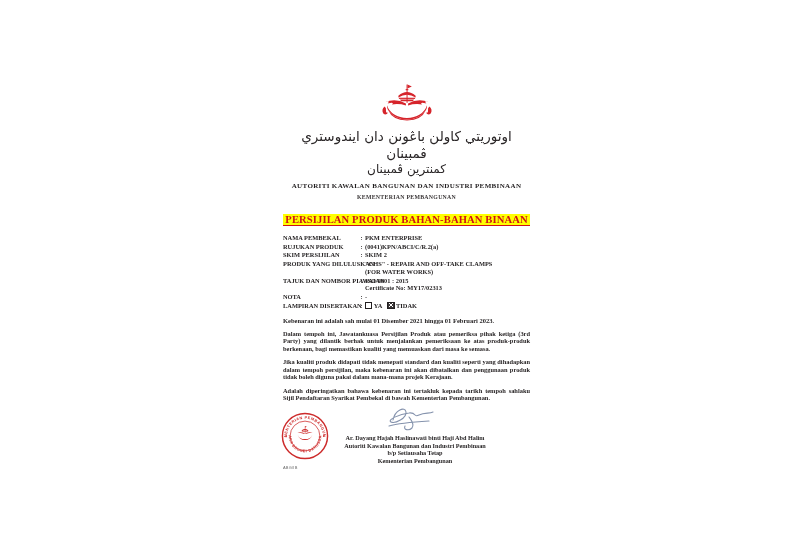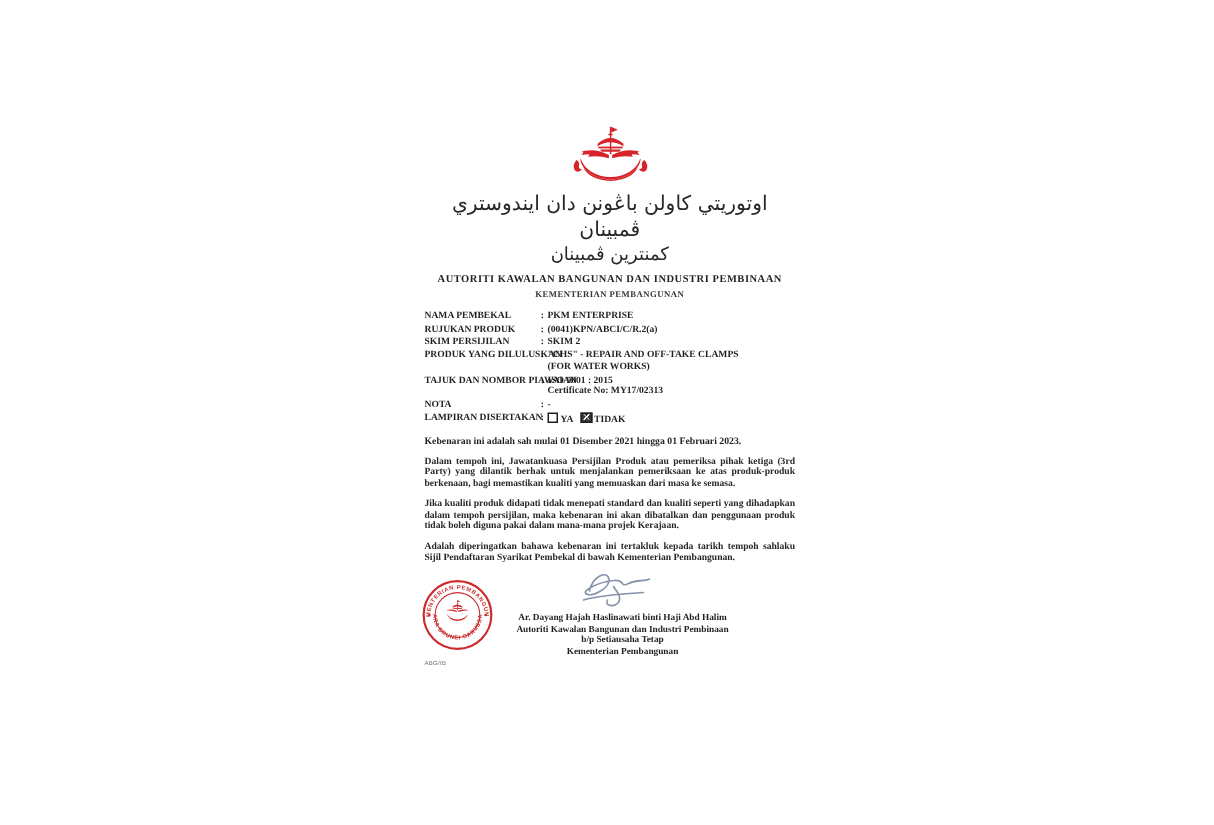--- a/index.html
+++ b/index.html
@@ -74,20 +74,23 @@
         <path d="M8 42 q-6 6 -2 13 q5 4 9 -2 q-5 1 -4 -4 q1 -5 -3 -7 Z"></path>
         <path d="M92 42 q6 6 2 13 q-5 4 -9 -2 q5 1 4 -4 q-1 -5 3 -7 Z"></path>
       </g>
     </svg>
 
     <div class="jawi1">اوتوريتي كاولن باڠونن دان ايندوستري ڤمبينان</div>
     <div class="jawi2">كمنترين ڤمبينان</div>
     <div class="org1">AUTORITI KAWALAN BANGUNAN DAN INDUSTRI PEMBINAAN</div>
     <div class="org2">KEMENTERIAN PEMBANGUNAN</div>
 
+    <div class="titlewrap">
+      <span class="title">PERSIJILAN PRODUK BAHAN-BAHAN BINAAN</span>
+    </div>
 
     <div class="fields">
       <div class="frow">
         <span class="flabel">NAMA PEMBEKAL</span>
         <span class="fcolon">:</span>
         <span class="fvalue">PKM ENTERPRISE</span>
       </div>
       <div class="frow">
         <span class="flabel">RUJUKAN PRODUK</span>
         <span class="fcolon">:</span>

